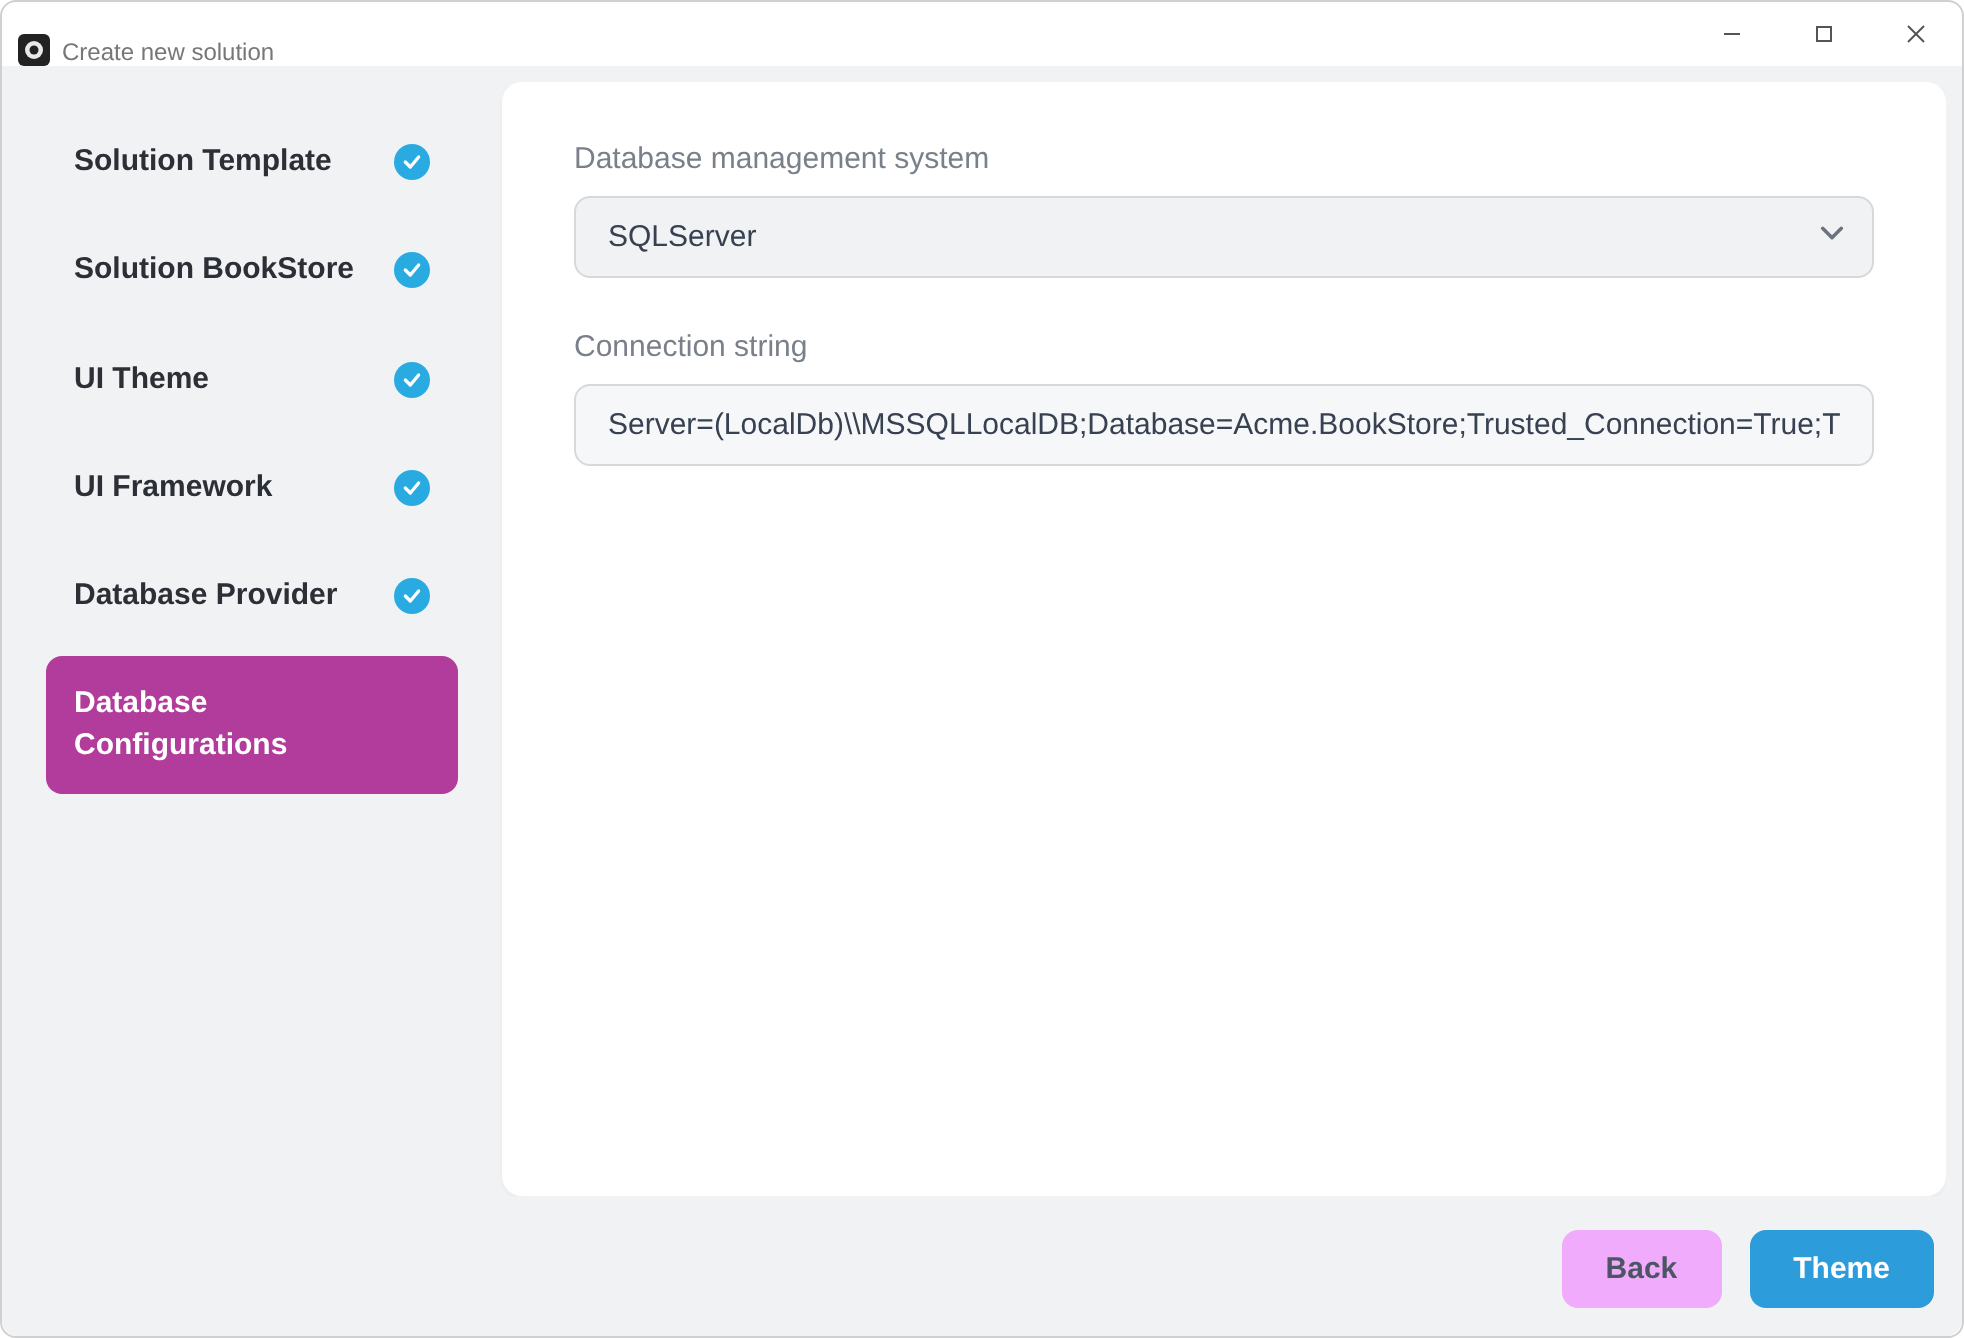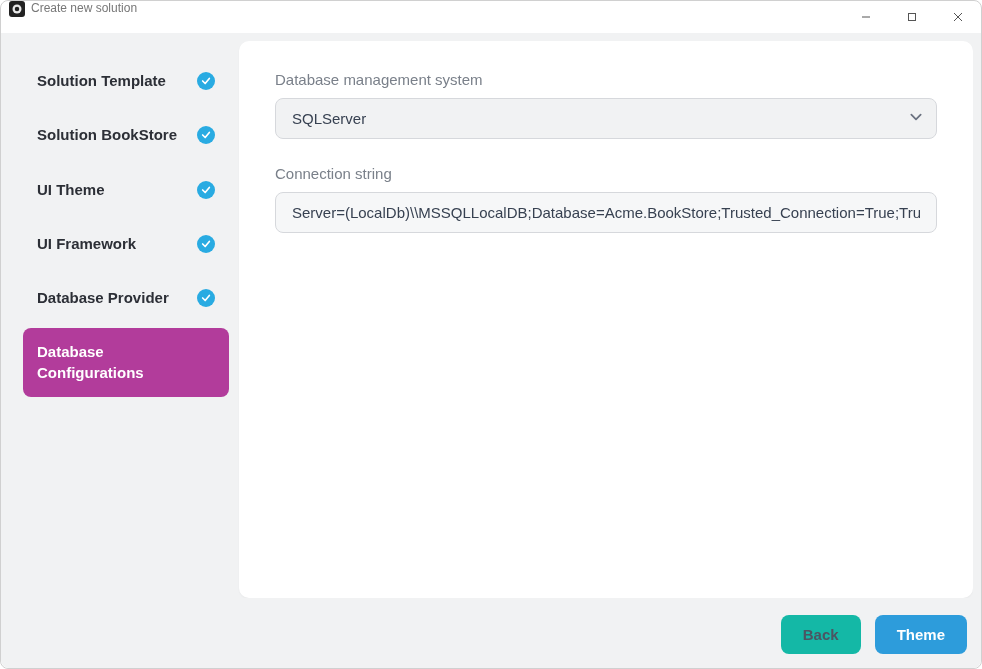--- a/index.html
+++ b/index.html
@@ -17,21 +17,21 @@
     height: 100%;
     border: 1px solid #d0d0d0;
     border-radius: 8px;
     background: #fff;
     display: flex;
     flex-direction: column;
   }
   .titlebar {
     height: 32px;
     display: flex;
-    align-items: flex-start;
+    align-items: flex-end;
     padding: 0 0 0 8px;
     font-size: 12px;
     color: #777;
     border-bottom: 0;
   }
   .titlebar .app-icon {
     width: 16px; height: 16px;
     margin-right: 6px;
     display: inline-flex; align-items: center; justify-content: center;
     background: #222; color: #fff; border-radius: 3px;
@@ -50,21 +50,21 @@
     display: flex;
     flex-direction: column;
     background: #f1f2f3;
     border-radius: 0 0 8px 8px;
     padding: 8px;
     overflow: hidden;
   }
   .content-row {
     flex: 1;
     display: flex;
-    gap: 0;
+    gap: 12px;
     overflow: hidden;
     justify-content: flex-end;
   }
   .sidebar {
     width: 230px;
     padding: 16px 10px 0 14px;
     display: flex;
     flex-direction: column;
     gap: 6px;
   }
@@ -155,21 +155,21 @@
   .btn {
     border: none;
     border-radius: 8px;
     padding: 11px 22px;
     font-size: 15px;
     font-weight: 600;
     cursor: pointer;
     font-family: inherit;
   }
   .btn.secondary {
-    background: #14b8a6;
+    background: #f0abfc;
     color: #4b5563;
     margin-left: 22px;
   }
   .btn.primary {
     background: #2D9CDB;
     color: #fff;
   }
 </style>
 </head>
 <body>

